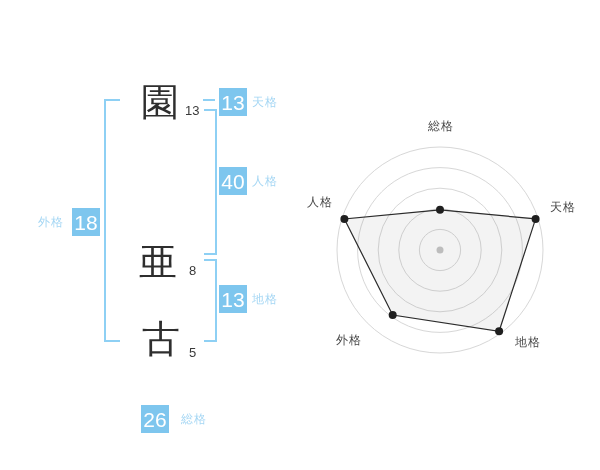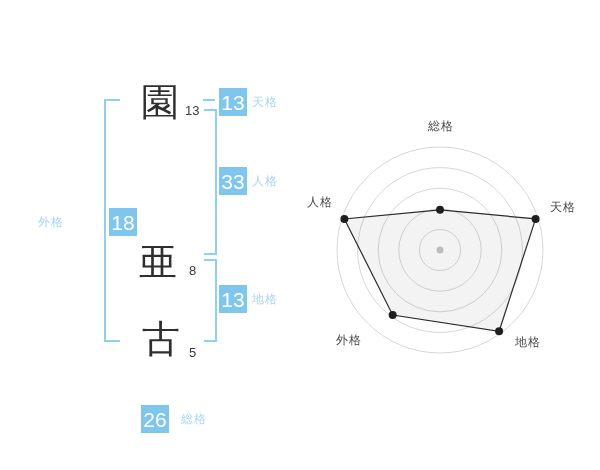--- a/index.html
+++ b/index.html
@@ -55,27 +55,27 @@
   <div class="stroke-count" style="left:189px;top:346px;">5</div>
 
   <div class="bracket bracket-left" style="left:104px;top:99px;width:14px;height:239px;"></div>
   <div class="bracket dash" style="left:203px;top:99px;width:12px;height:0;"></div>
   <div class="bracket bracket-right" style="left:204px;top:109px;width:11px;height:142px;"></div>
   <div class="bracket bracket-right" style="left:204px;top:259px;width:11px;height:79px;"></div>
 
   <div class="value-box" style="left:219px;top:88px;">13</div>
   <div class="box-label" style="left:252px;top:96px;">天格</div>
 
-  <div class="value-box" style="left:219px;top:167px;">33</div>
+  <div class="value-box" style="left:219px;top:167px;">40</div>
   <div class="box-label" style="left:252px;top:175px;">人格</div>
 
   <div class="value-box" style="left:219px;top:285px;">13</div>
   <div class="box-label" style="left:252px;top:293px;">地格</div>
 
-  <div class="value-box" style="left:72px;top:208px;margin-left:37px;">18</div>
+  <div class="value-box" style="left:72px;top:208px;">18</div>
   <div class="box-label" style="left:38px;top:216px;">外格</div>
 
   <div class="value-box" style="left:141px;top:405px;">26</div>
   <div class="box-label" style="left:181px;top:413px;">総格</div>
 
   <svg class="radar-svg" viewBox="0 0 280 260">
       <circle cx="140" cy="150" r="20.6" fill="none" stroke="#D7D7D7" stroke-width="1"></circle>
       <circle cx="140" cy="150" r="41.2" fill="none" stroke="#D7D7D7" stroke-width="1"></circle>
       <circle cx="140" cy="150" r="61.8" fill="none" stroke="#D7D7D7" stroke-width="1"></circle>
       <circle cx="140" cy="150" r="82.4" fill="none" stroke="#D7D7D7" stroke-width="1"></circle>

